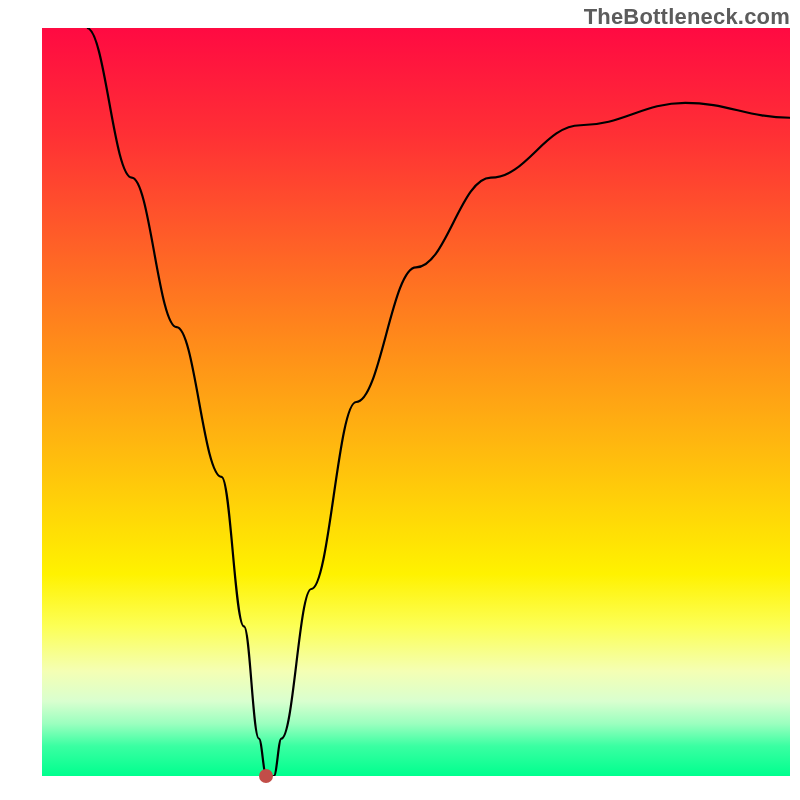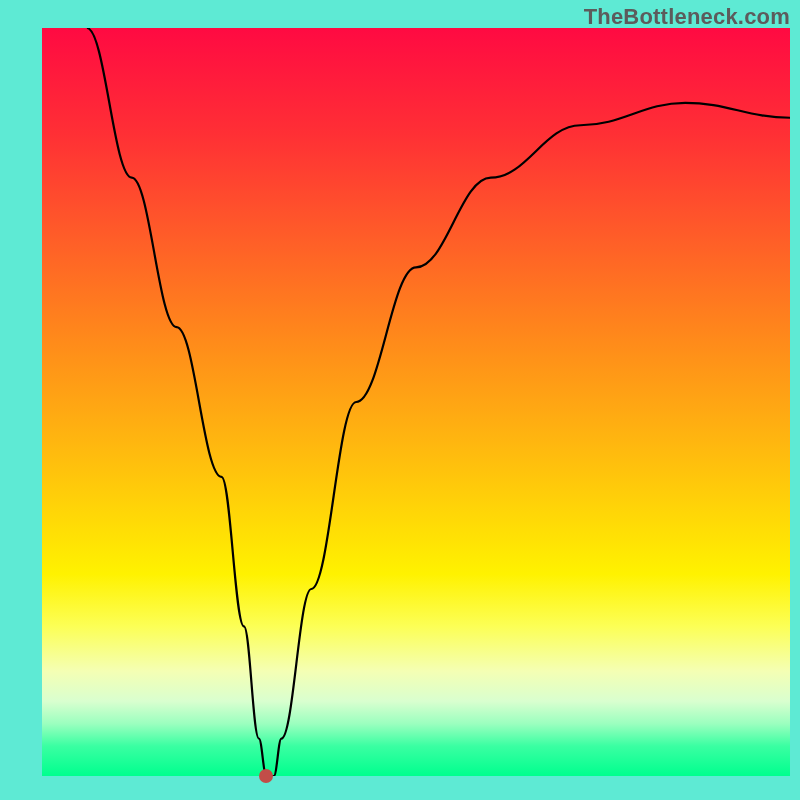--- a/index.html
+++ b/index.html
@@ -8,21 +8,21 @@
     width: 800px;
     height: 800px;
     background: #000;
     font-family: Arial, Helvetica, sans-serif;
     overflow: hidden;
   }
   .frame {
     position: relative;
     width: 800px;
     height: 800px;
-    background: #5eead4;
+    background: #ffffff;
   }
   .watermark {
     position: absolute;
     top: 4px;
     right: 10px;
     color: #5c5c5c;
     font-size: 22px;
     font-weight: 600;
     letter-spacing: 0.2px;
     z-index: 10;

